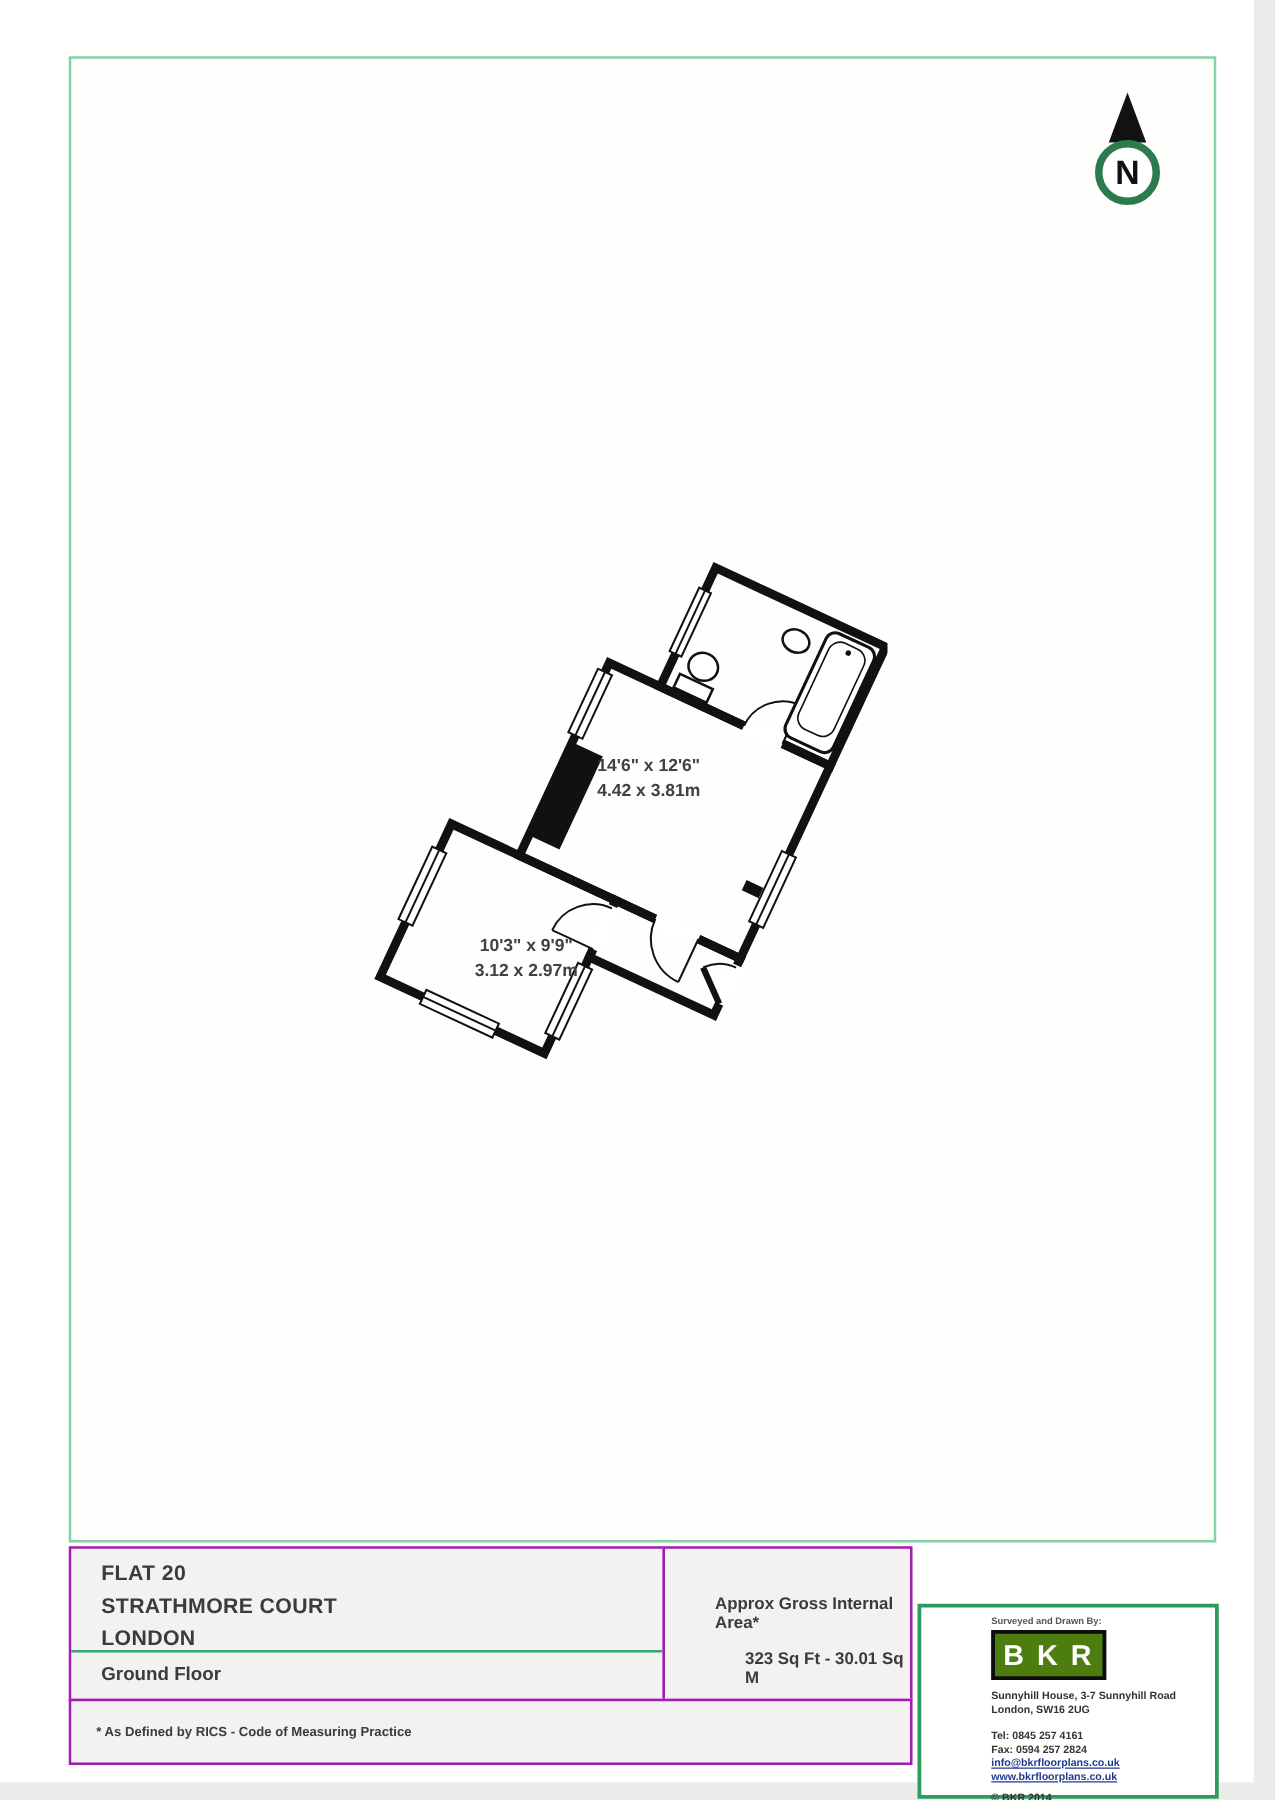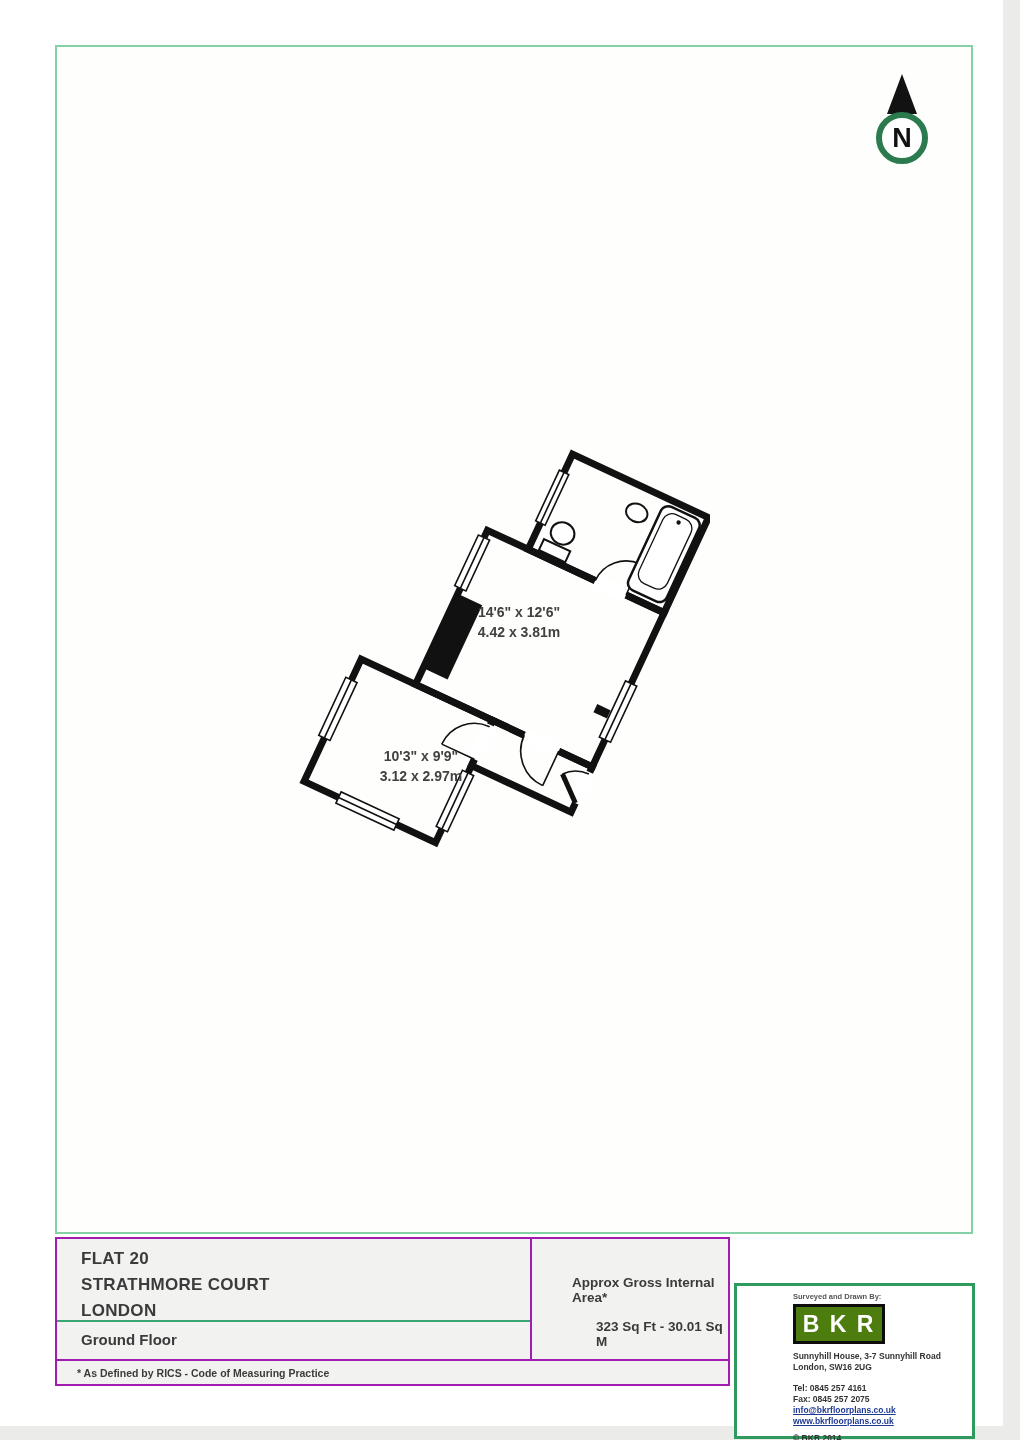--- a/index.html
+++ b/index.html
@@ -30,21 +30,21 @@
   
   .plan-svg { left:290px; top:390px; }
   .room-label { position:absolute; transform:translate(-50%,-50%);
     text-align:center; font-size:14px; font-weight:600; color:#414141;
     line-height:20px; white-space:nowrap; }
 
   
   .fbox { position:absolute; box-sizing:border-box; border:2px solid #a21caf; background:#f2f3f1; }
   .box-left { left:55px;  top:1237px; width:477px; height:124px; }
   .box-mid  { left:530px; top:1237px; width:200px; height:124px;padding-left:28px; }
-  .box-note { left:55px;  top:1359px; width:675px; height:27px; }
+  .box-note { left:55px;  top:1359px; width:675px; height:53px; }
   .box-bkr  { left:734px; top:1237px; width:241px; height:156px;
               border:3px solid #2e9a5e; background:#ffffff;margin-top:46px; }
 
   .prop-address { padding:7px 0 0 24px; font-size:17px; font-weight:bold;
                   color:#3b3b3b; line-height:26px; letter-spacing:0.3px; }
   .floor-row { position:absolute; left:0; right:0; top:81px; bottom:0;
                border-top:2px solid #3aa672; box-sizing:border-box;
                padding:9px 0 0 24px; font-size:15px; font-weight:bold; color:#3b3b3b; }
 
   .area-title { padding:36px 0 0 12px; font-size:13.5px; font-weight:bold; color:#3b3b3b; }
@@ -173,19 +173,19 @@
 <div class="fbox box-bkr">
   <div class="bkr-inner">
     <div class="surveyed">Surveyed and Drawn By:</div>
     <div class="bkr-logo">B K R</div>
     <div class="bkr-addr">
       <div>Sunnyhill House, 3-7 Sunnyhill Road</div>
       <div>London, SW16 2UG</div>
     </div>
     <div class="bkr-contact">
       <div>Tel:  0845 257 4161</div>
-      <div>Fax: 0845 257 2075</div>
+      <div>Fax: 0594 257 2824</div>
     </div>
     <span class="bkr-link">info@bkrfloorplans.co.uk</span>
     <span class="bkr-link">www.bkrfloorplans.co.uk</span>
     <div class="bkr-copy">© BKR 2014</div>
   </div>
 </div>
 
 </body></html>

